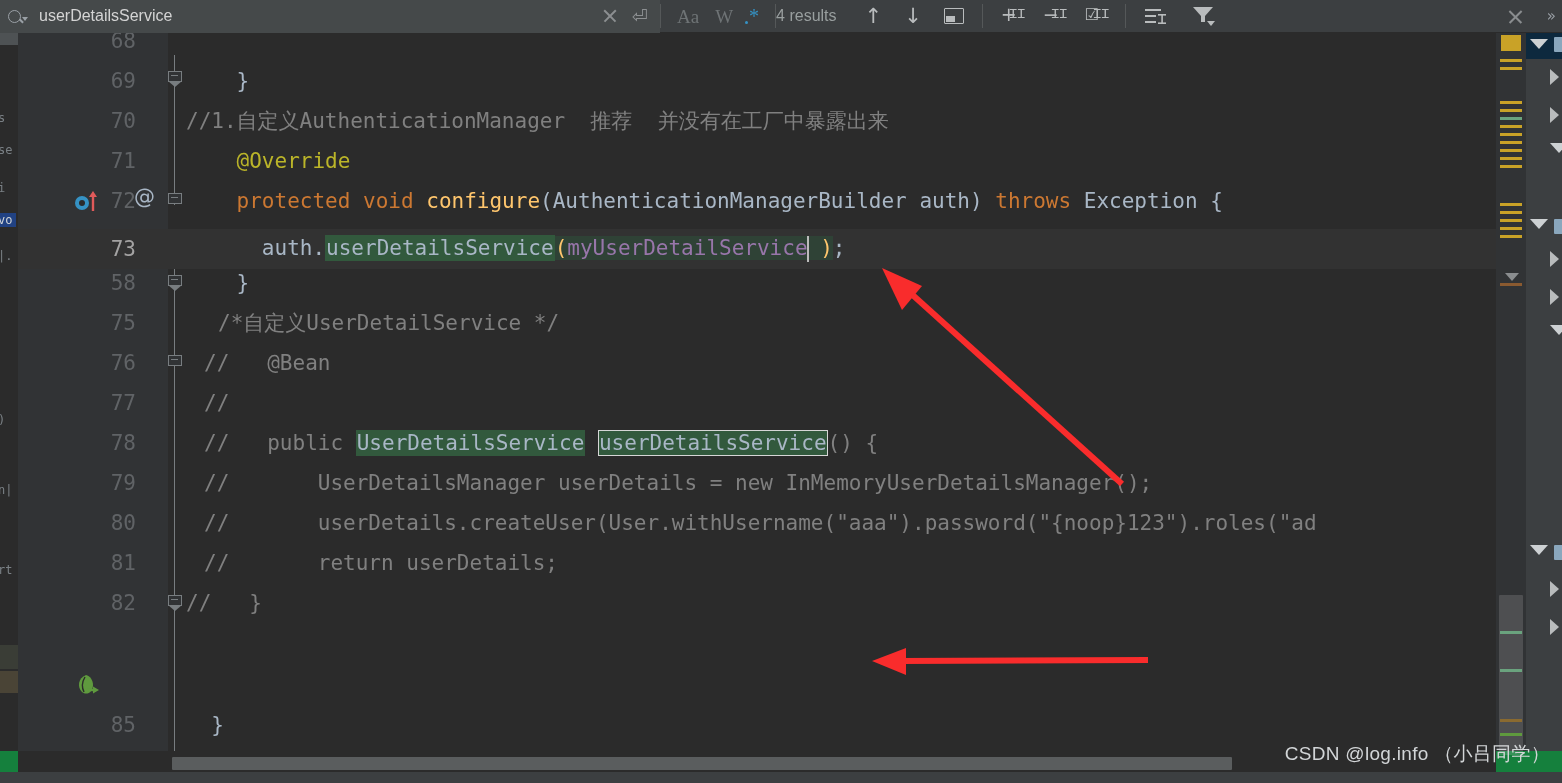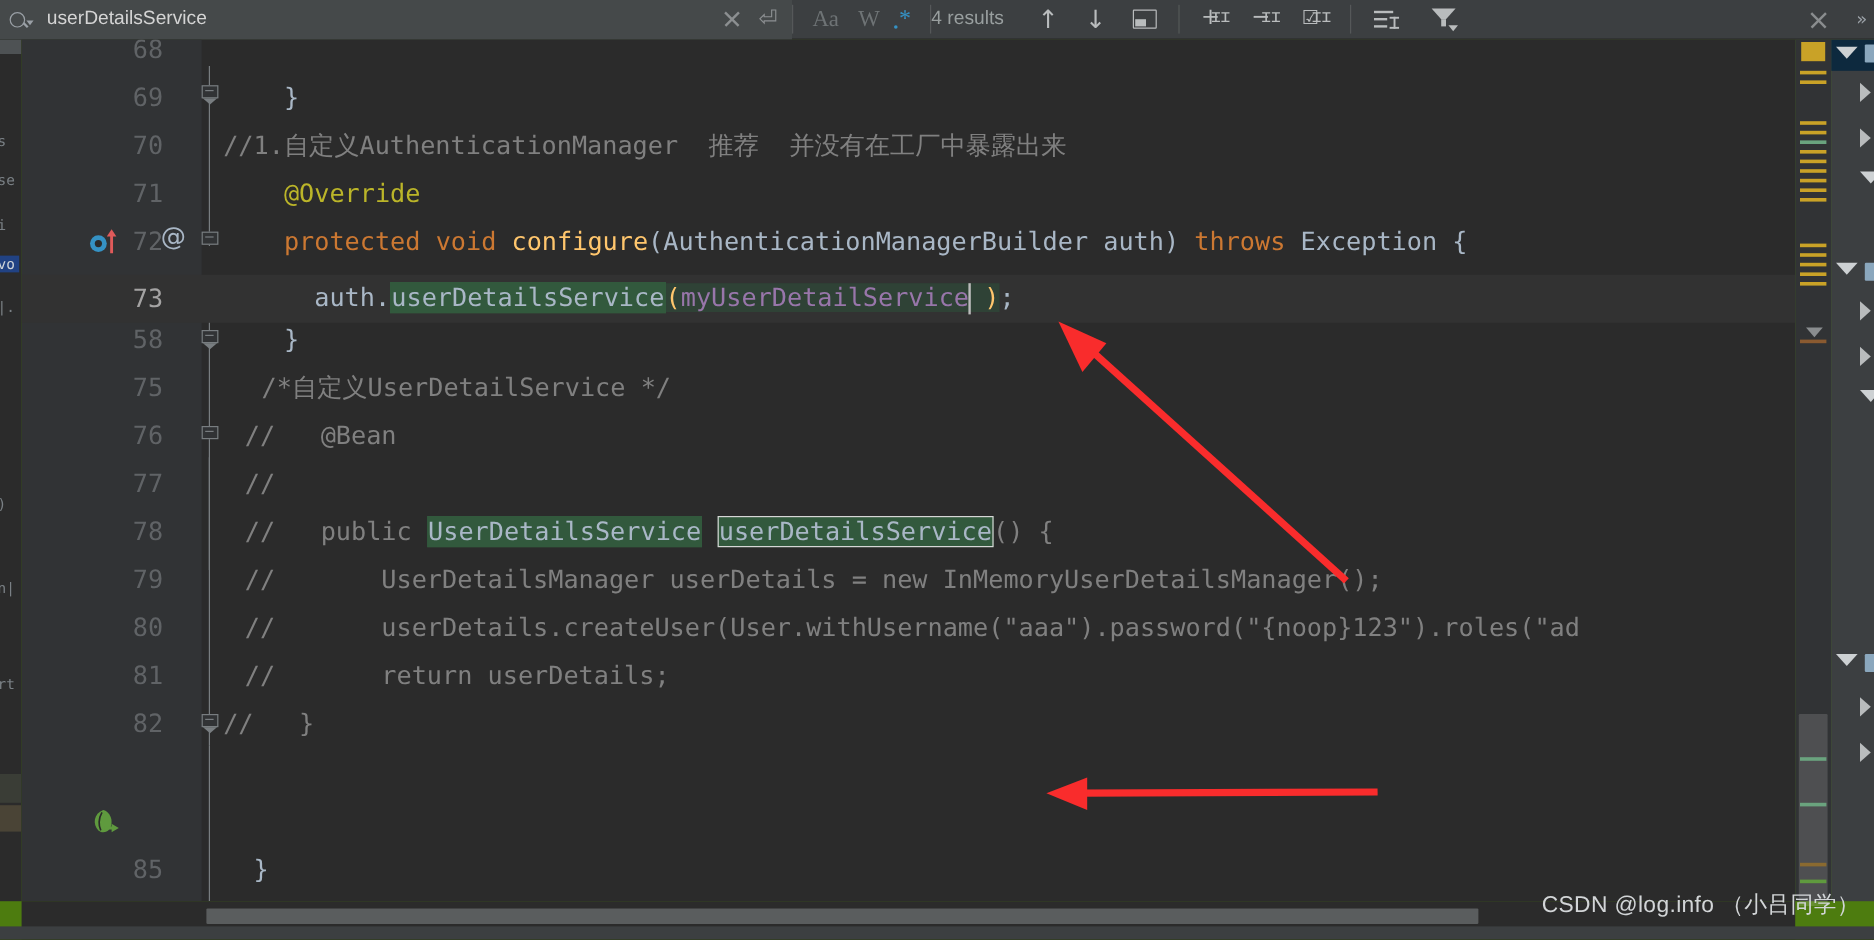--- a/index.html
+++ b/index.html
@@ -5,21 +5,21 @@
   * { box-sizing: border-box; }
   html, body {
     margin: 0; padding: 0;
     background: #2b2b2b;
     font-family: "DejaVu Sans Mono", monospace;
   }
   #root {
     position: relative;
     width: 1562px; height: 783px;
     overflow: hidden;
-    background: #4d7c0f;
+    background: #15803d;
   }
 
   
   .find-bar {
     position: absolute; left: 0; top: 0;
     width: 1562px; height: 33px;
     background: #3c3f41;
     display: flex; align-items: center;
     border-bottom: 1px solid #2b2b2b;
   }

